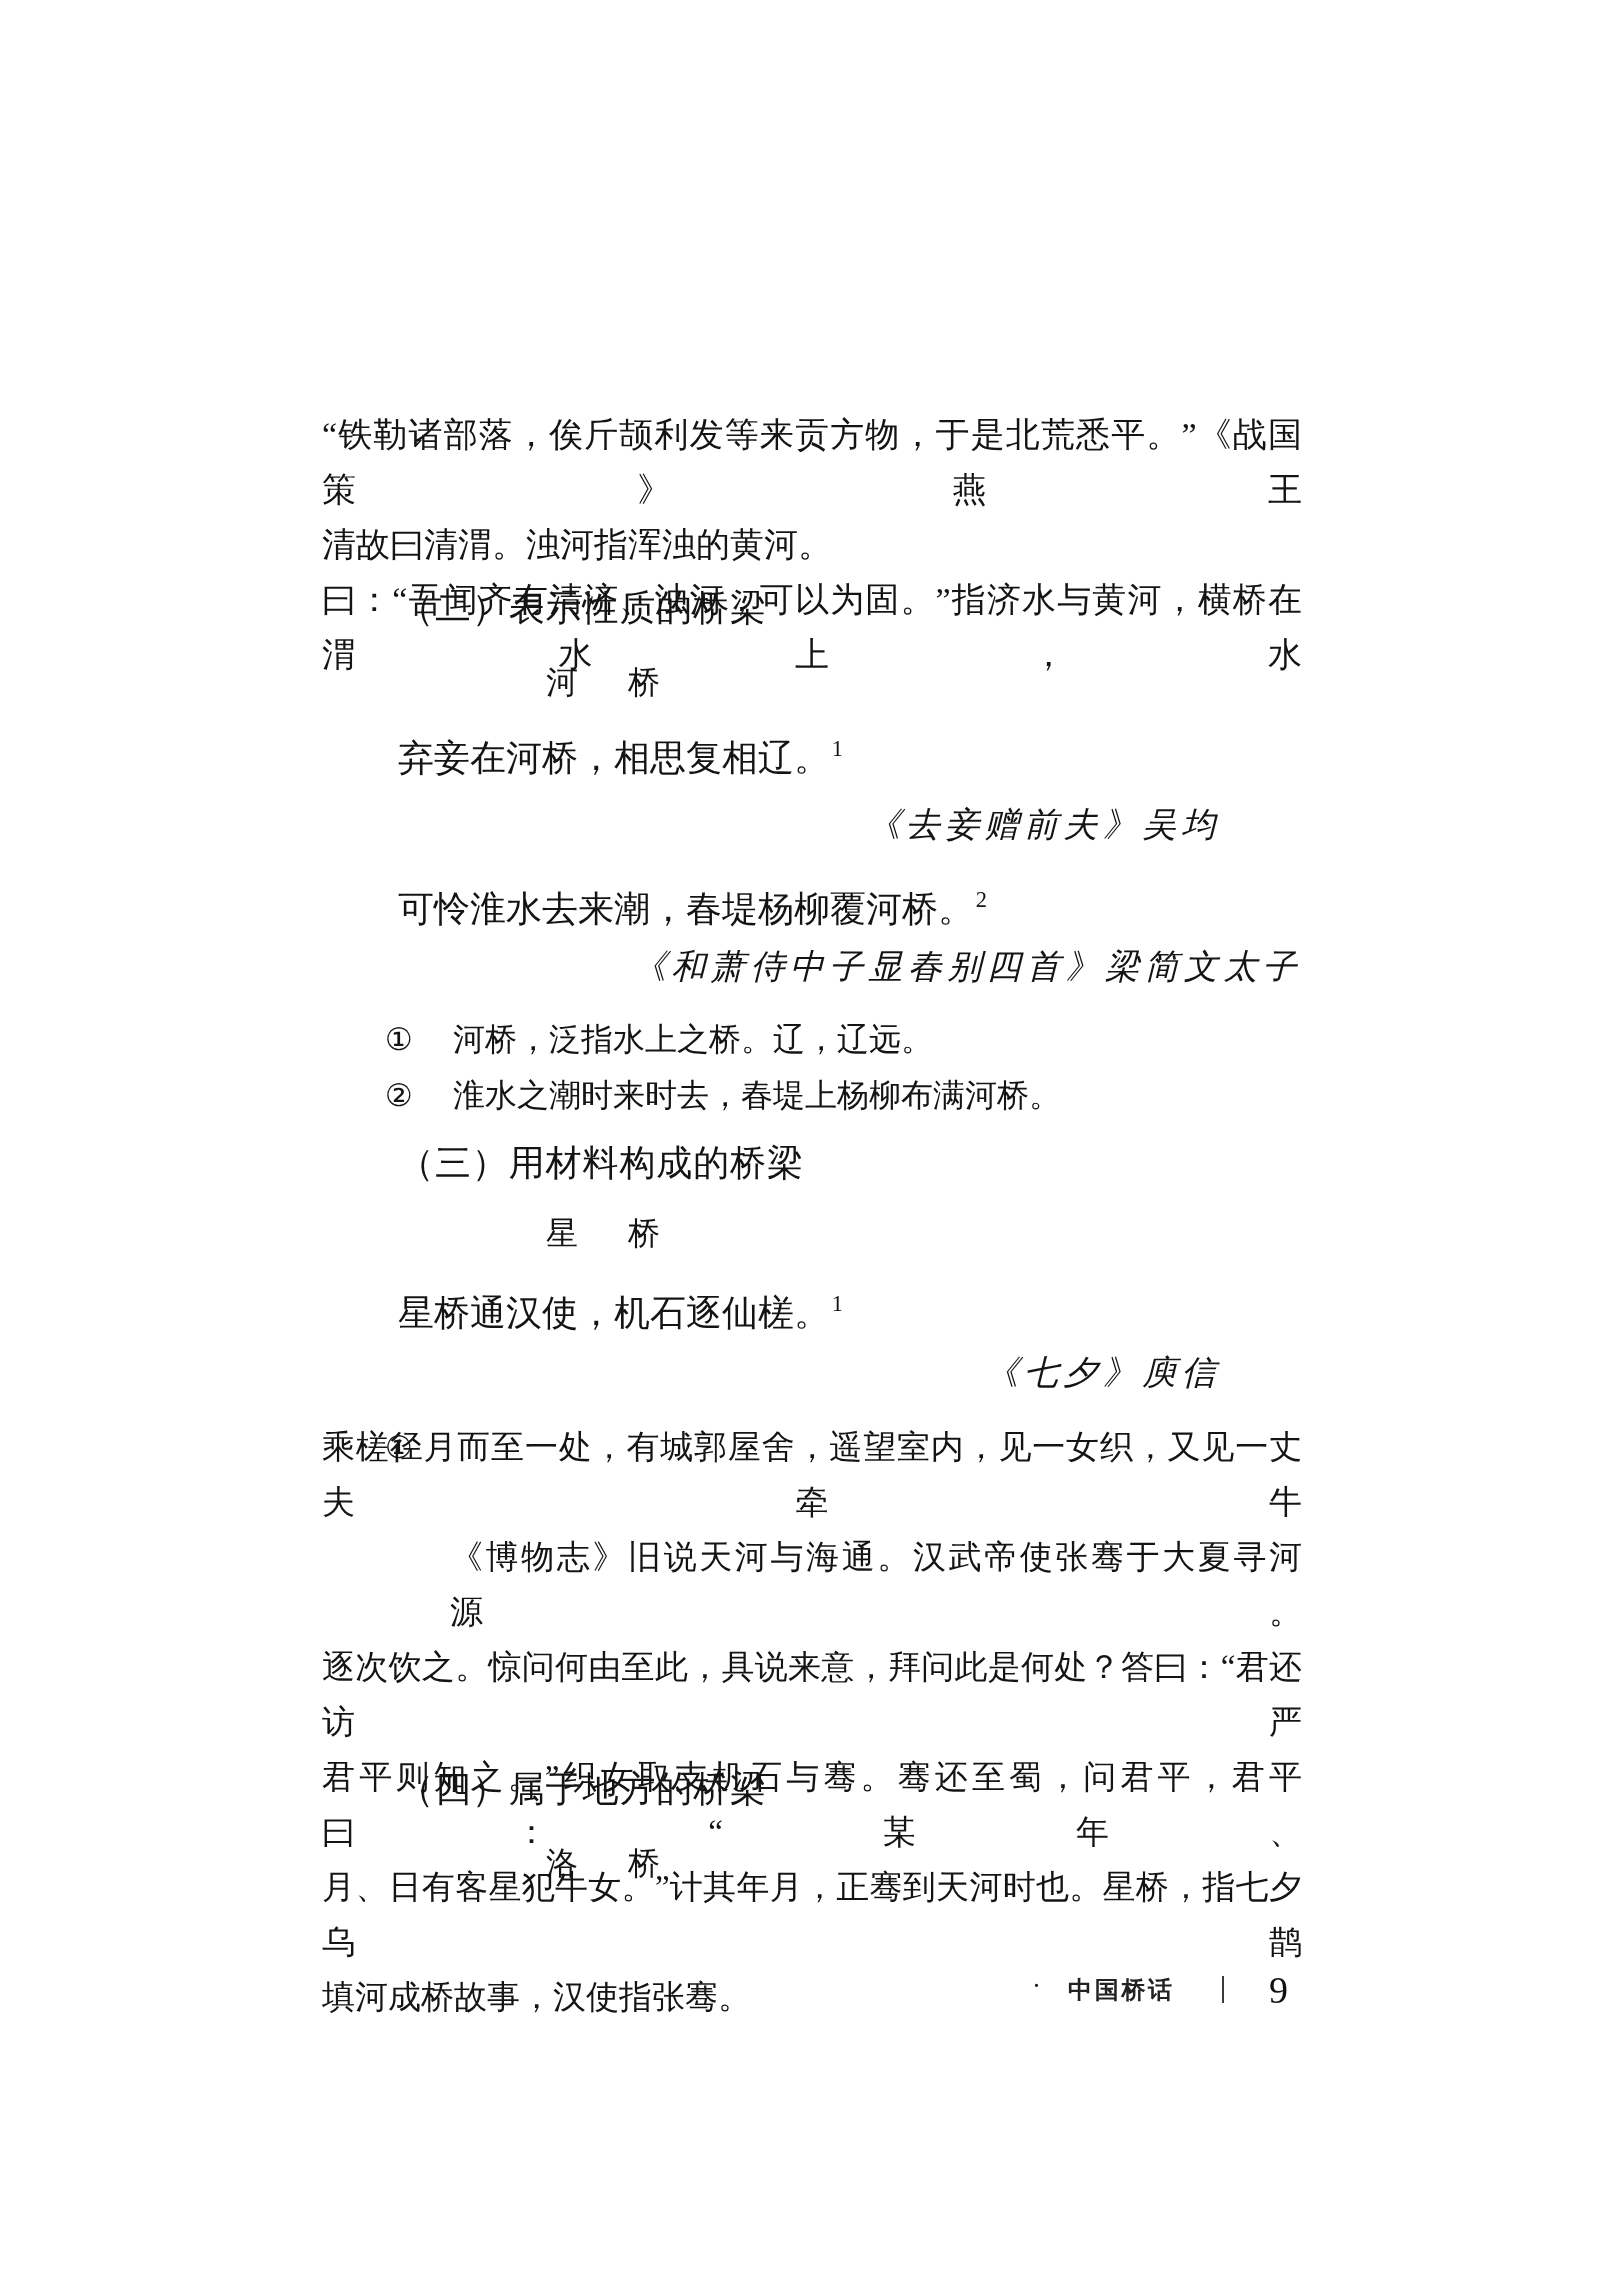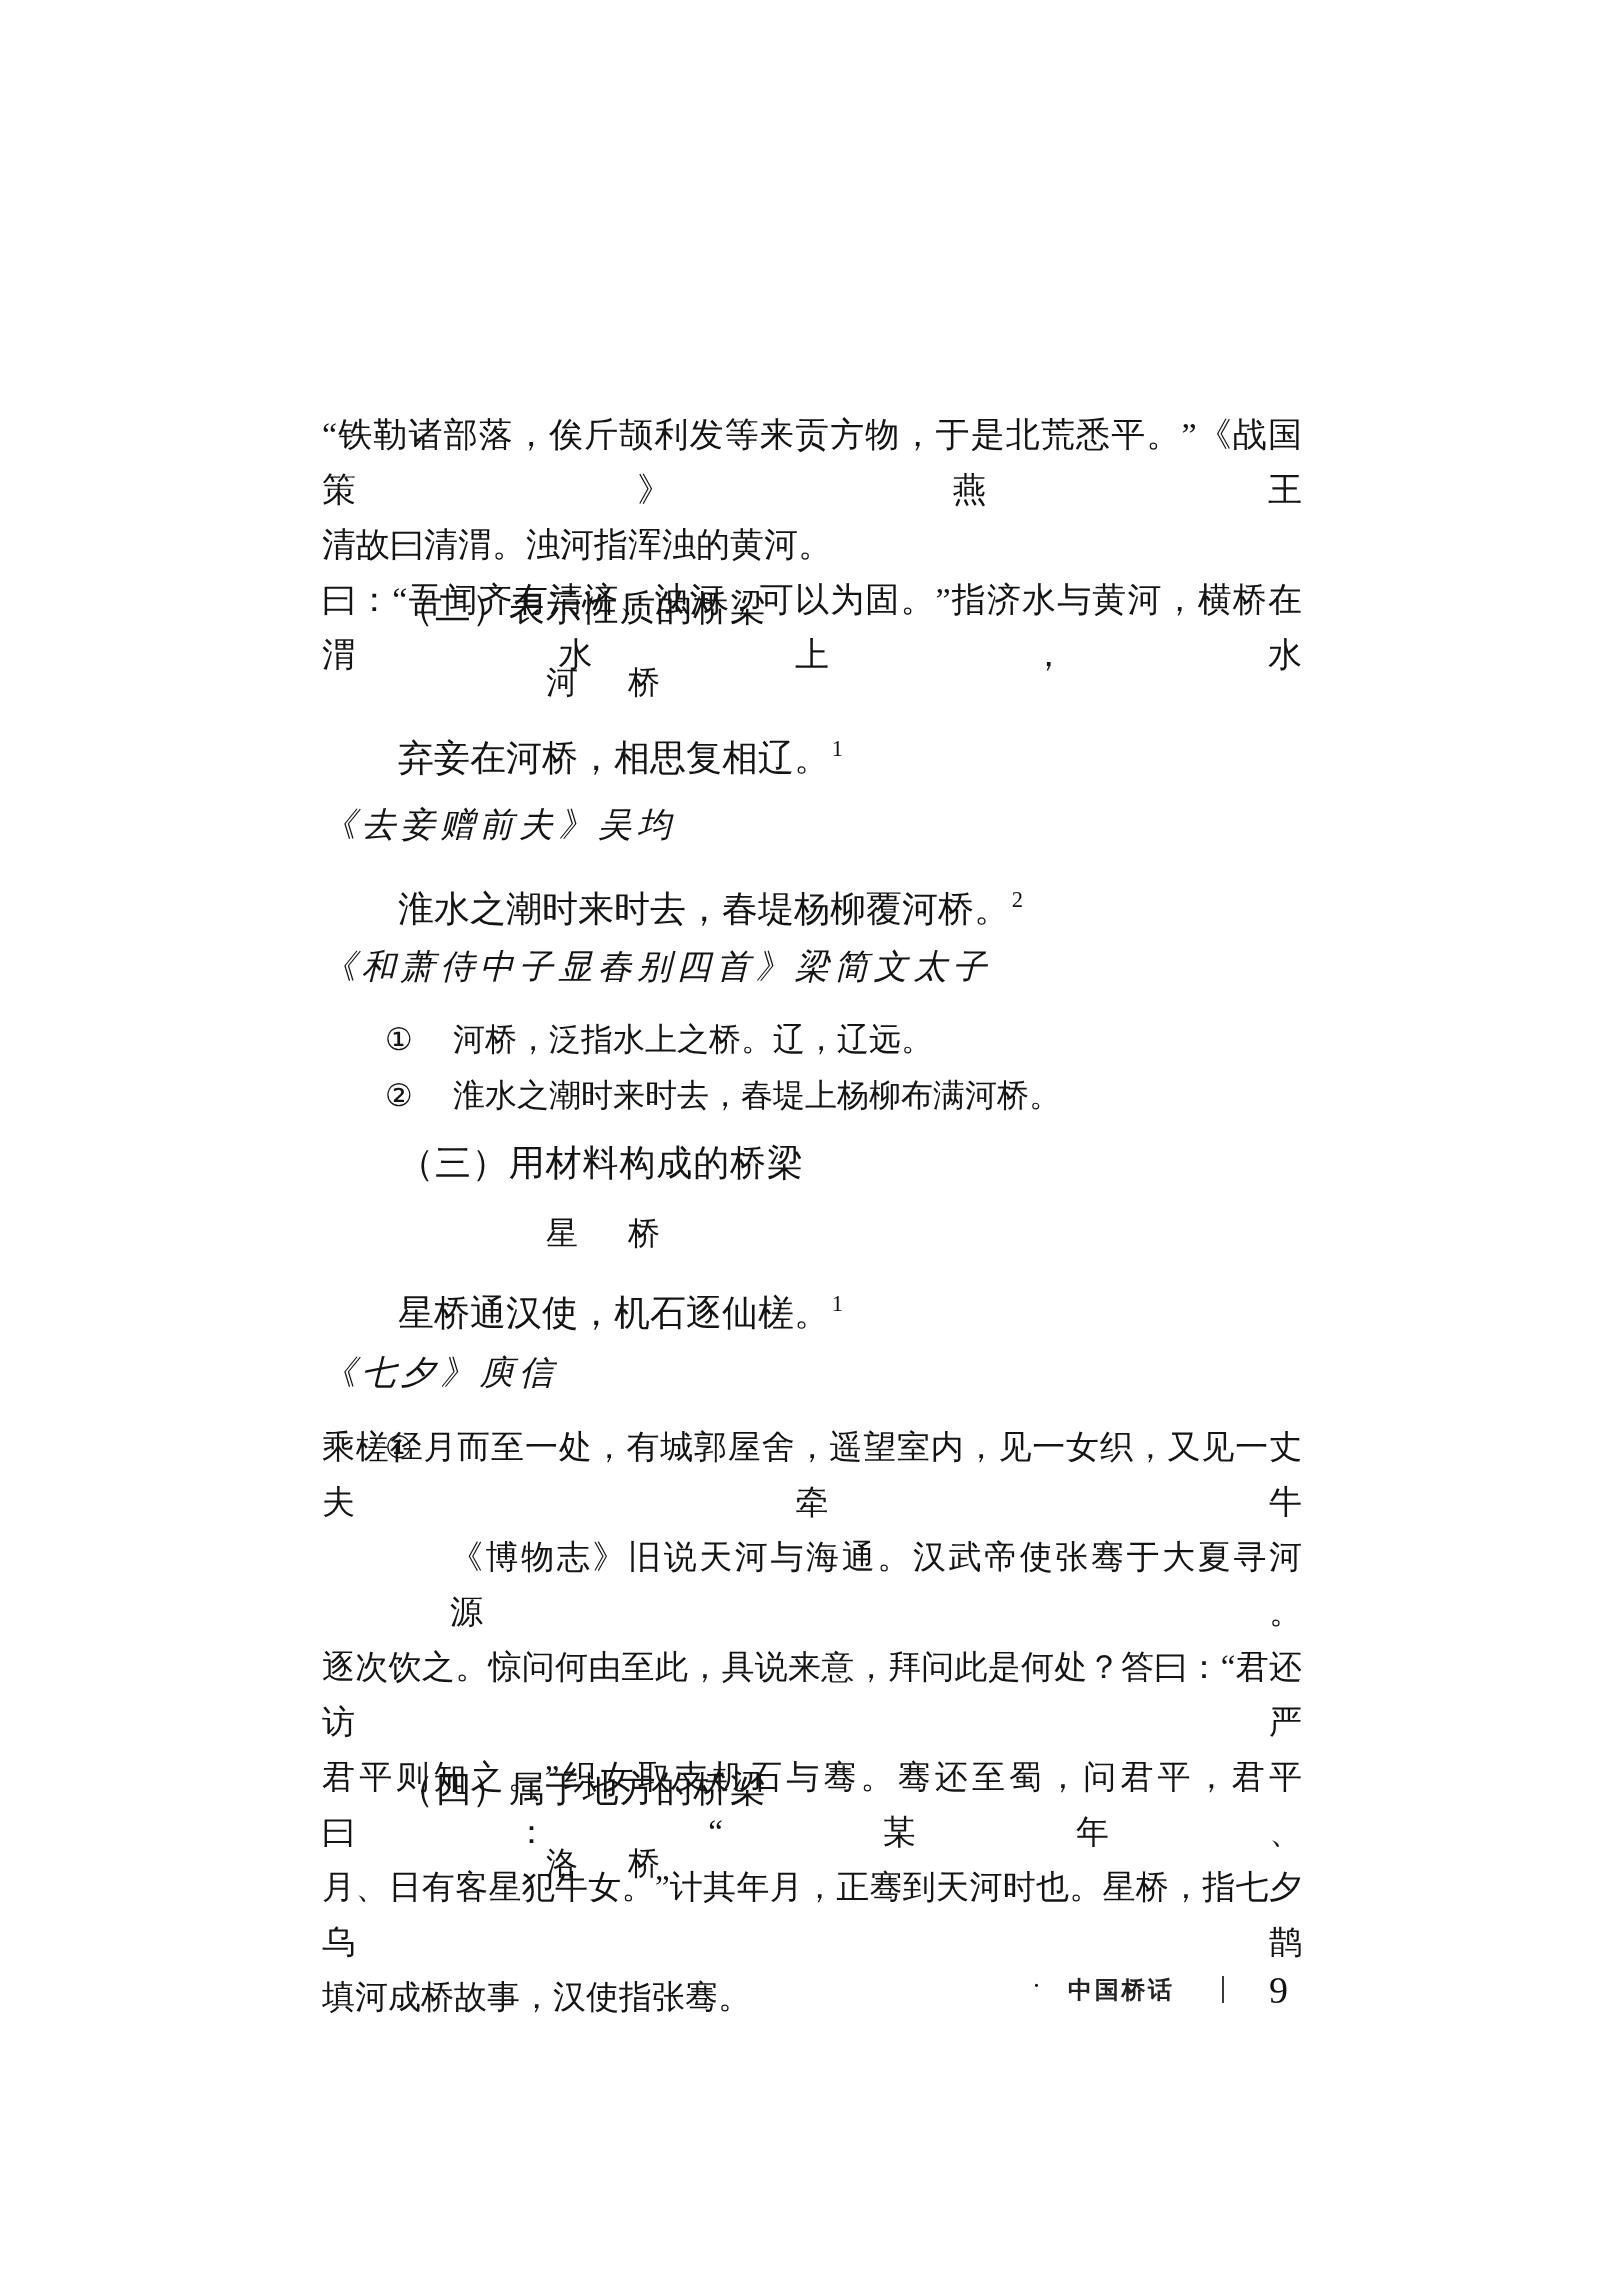--- a/index.html
+++ b/index.html
@@ -15,21 +15,21 @@
   .bodyline{white-space:nowrap;}
   .bodyline.j{white-space:normal;text-align:justify;text-align-last:justify;text-justify:inter-character;}
   
   .sec-heading{left:398px;font-size:36px;line-height:43px;white-space:nowrap;letter-spacing:0.9px;}
   
   .subtitle{left:546px;font-size:32px;line-height:43px;letter-spacing:9px;white-space:nowrap;}
   
   .poem{left:398px;font-size:36px;line-height:43px;white-space:nowrap;}
   .ref{font-size:22.5px;vertical-align:14.4px;margin-left:1.8px;font-family:"Liberation Serif",serif;}
   
-  .attrib{left:322px;width:980px;text-align:left;font-size:34px;line-height:41px;
+  .attrib{left:322px;width:980px;text-align:right;font-size:34px;line-height:41px;
           font-style:italic;letter-spacing:5.4px;white-space:nowrap;}
   .attrib.inset{padding-right:81px;box-sizing:border-box;}
   
   .fnrow{left:322px;width:980px;font-size:32px;line-height:40px;}
   .fnmarker{position:absolute;left:63px;top:0;font-family:"DejaVu Sans","Liberation Sans",sans-serif;
             font-size:31px;line-height:40px;}
   .fntext{display:block;margin-left:131px;white-space:nowrap;}
   
   .note{left:322px;top:1420px;width:980px;font-size:33px;line-height:55px;}
   .note .fnmarker{line-height:55px;}
@@ -53,21 +53,21 @@
 
 <div class="abs sec-heading" style="top:587px">（二）表示性质的桥梁</div>
 <div class="abs subtitle" style="top:661px">河　桥</div>
 
 <div class="abs poem" style="top:727px">
   <span>弃妾在河桥，相思复相辽。</span><sup class="ref">1</sup>
 </div>
 <div class="abs attrib inset" style="top:804px">《去妾赠前夫》吴均</div>
 
 <div class="abs poem" style="top:878px">
-  <span>淮水之潮时来时去，春堤杨柳覆河桥。</span><sup class="ref">2</sup>
+  <span>可怜淮水去来潮，春堤杨柳覆河桥。</span><sup class="ref">2</sup>
 </div>
 <div class="abs attrib" style="top:946px">《和萧侍中子显春别四首》梁简文太子</div>
 
 <div class="abs fnrow" style="top:1019px">
   <span class="fnmarker">①</span>
   <span class="fntext">河桥，泛指水上之桥。辽，辽远。</span>
 </div>
 <div class="abs fnrow" style="top:1075px">
   <span class="fnmarker">②</span>
   <span class="fntext">淮水之潮时来时去，春堤上杨柳布满河桥。</span>

